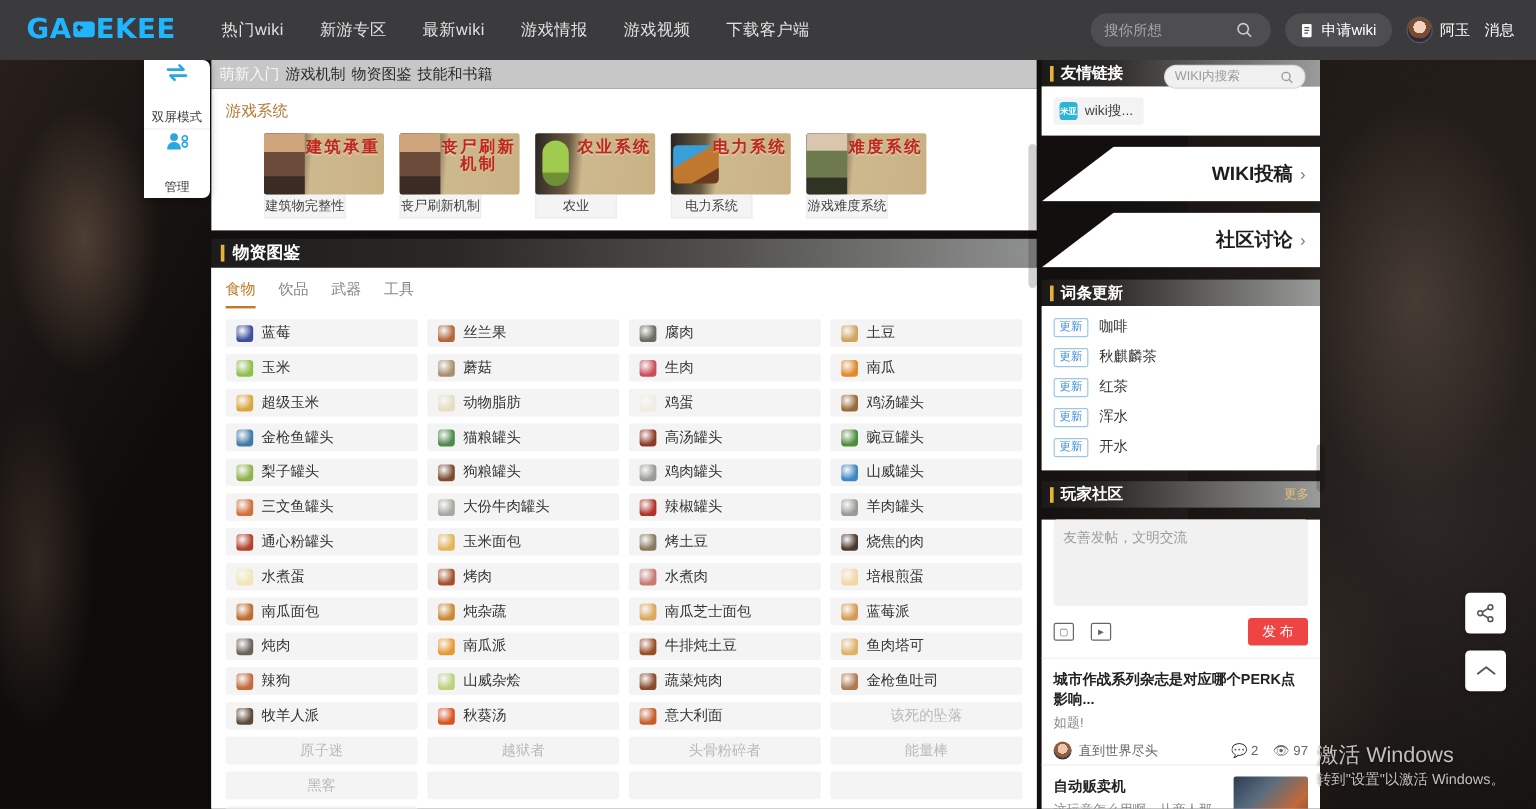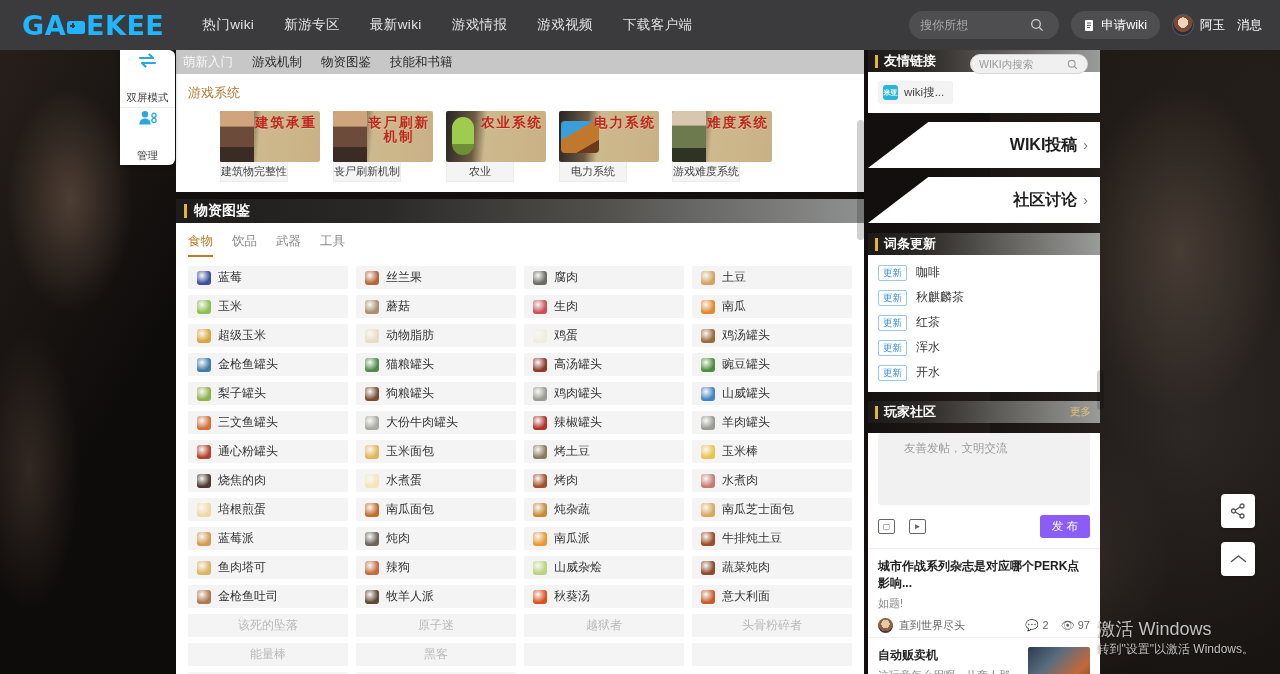--- a/index.html
+++ b/index.html
@@ -34,21 +34,21 @@
       linear-gradient(200deg, rgba(55,45,38,.45), rgba(0,0,0,.25) 65%);
   }
 
   
   #topnav {
     position:absolute; left:0; top:0; width:1280px; height:50px;
     background:#3b3b3d; z-index:60;
     display:flex; align-items:center;
   }
   .logo {
-    margin-left:22px; font-size:27px; font-weight:bold; letter-spacing:.5px;
+    margin-left:22px; font-size:23px; font-weight:bold; letter-spacing:.5px;
     color:#1fb6ff; font-family:"DejaVu Sans",sans-serif; position:relative;
   }
   .logo .pad{
     display:inline-block; width:18px; height:13px; background:#1fb6ff;
     border-radius:3px; position:relative; vertical-align:1px; margin:0 1px;
   }
   .logo .pad:before{ content:""; position:absolute; left:3px; top:4px; width:5px; height:2px; background:#3b3b3d;}
   .logo .pad:after{ content:""; position:absolute; left:4.5px; top:2.5px; width:2px; height:5px; background:#3b3b3d;}
   .navlinks { display:flex; margin-left:38px; gap:30px; }
   .navlinks a {
@@ -91,21 +91,21 @@
   .lf-label { font-size:10.5px; color:#3a3a3a;margin-top:20px; }
 
   
   #main {
     position:absolute; left:176px; top:50px; width:688px; height:624px;
     z-index:20; overflow:hidden;
   }
   .tabbar {
     position:absolute; left:0; top:0; width:688px; height:24px;
     background:#c7c7c7; z-index:9;
-    display:flex; align-items:center; gap:19px; padding-left:7px;
+    display:flex; align-items:center; gap:5px; padding-left:7px;
   }
   .tabbar span { font-size:12.5px; color:#2b2b2b; cursor:pointer; }
   .tabbar span.ghost { color:#ffffff; opacity:.85; }
 
   .panel { background:#fff; }
   .sec-title-bar {
     height:24px; display:flex; align-items:center; gap:7px;
     color:#fff; font-weight:bold; font-size:14px;
     background:linear-gradient(90deg,#1d1c1c 0%,#2b2927 30%,#51504d 62%,#8f9190 100%);
     padding-left:8px; position:relative;
@@ -199,30 +199,30 @@
 
   .upd-row { display:flex; align-items:center; gap:9px; padding:4px 10px; cursor:pointer; }
   .upd-tag {
     font-size:9.5px; color:#3f8fd6; border:1px solid #9cc6ea; border-radius:2px;
     padding:1px 4px; line-height:12px; flex:none;
   }
   .upd-name { font-size:12px; color:#333; }
 
   .post-box {
     margin:10px; height:72px; background:#f1f1f1; border-radius:3px;
-    padding:8px 26px; font-size:11.5px; color:#9d9d9d; cursor:text;
+    padding:8px 8px; font-size:11.5px; color:#9d9d9d; cursor:text;
   }
   .post-tools { display:flex; align-items:center; padding:0 10px 10px; gap:14px; }
   .tool-ic {
     width:17px; height:15px; border:1.4px solid #666; border-radius:2px;
     display:flex; align-items:center; justify-content:center;
     font-size:8px; color:#666; cursor:pointer;
   }
   .pub-btn {
-    margin-left:auto; background:#8b5cf6; color:#fff; border-radius:3px;
+    margin-left:auto; background:#ef4444; color:#fff; border-radius:3px;
     font-size:11.5px; padding:4px 12px; cursor:pointer;
   }
   .feed { border-top:1px solid #efefef; padding:9px 10px 4px; }
   .feed-title { font-size:12px; color:#222; font-weight:bold; margin-bottom:4px; }
   .feed-sub { font-size:11px; color:#888; margin-bottom:7px; line-height:15px; }
   .feed-meta { display:flex; align-items:center; gap:6px; font-size:11px; color:#666; }
   .feed-meta .ava {
     width:15px;height:15px;border-radius:50%;
     background:radial-gradient(circle at 50% 40%,#e8c6a8 0 35%,#8e5f3e 36% 62%,#3b3542 63%);
   }
@@ -488,24 +488,20 @@
           <span class="ico" style="background: radial-gradient(circle at 35% 32%, rgba(255, 255, 255, 0.333), rgb(180, 65, 44) 62%);"></span>
           <span>通心粉罐头</span>
         </div>
         <div class="cell">
           <span class="ico" style="background: radial-gradient(circle at 35% 32%, rgba(255, 255, 255, 0.333), rgb(227, 180, 90) 62%);"></span>
           <span>玉米面包</span>
         </div>
         <div class="cell">
           <span class="ico" style="background: radial-gradient(circle at 35% 32%, rgba(255, 255, 255, 0.333), rgb(138, 122, 98) 62%);"></span>
           <span>烤土豆</span>
-        </div>
-        <div class="cell">
-          <span class="ico" style="background: radial-gradient(circle at 35% 32%, rgba(255, 255, 255, 0.333), rgb(232, 196, 78) 62%);"></span>
-          <span>玉米棒</span>
         </div>
         <div class="cell">
           <span class="ico" style="background: radial-gradient(circle at 35% 32%, rgba(255, 255, 255, 0.333), rgb(74, 58, 48) 62%);"></span>
           <span>烧焦的肉</span>
         </div>
         <div class="cell">
           <span class="ico" style="background: radial-gradient(circle at 35% 32%, rgba(255, 255, 255, 0.333), rgb(242, 230, 184) 62%);"></span>
           <span>水煮蛋</span>
         </div>
         <div class="cell">

